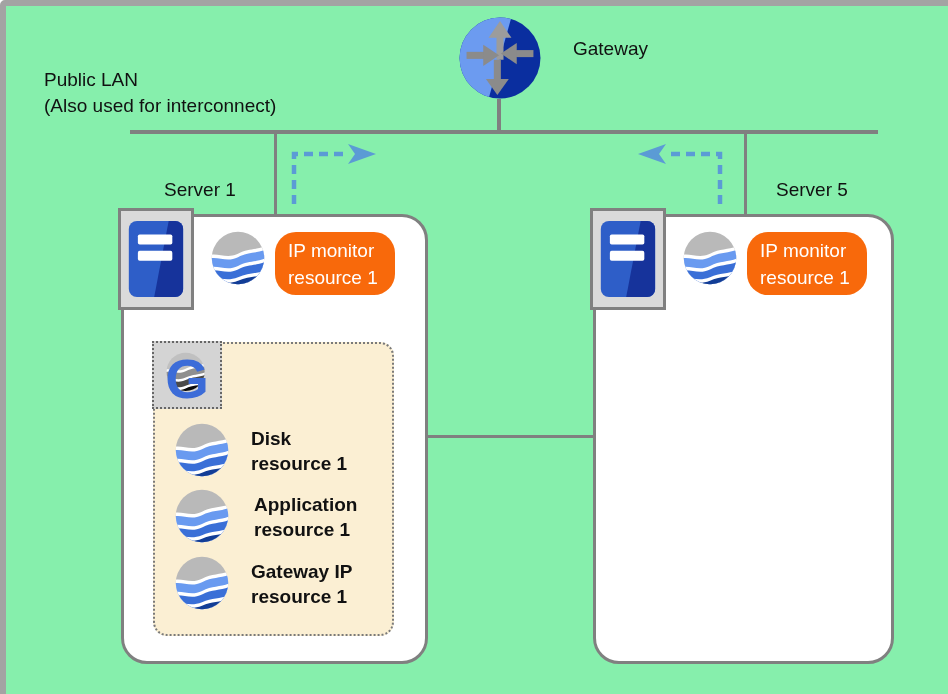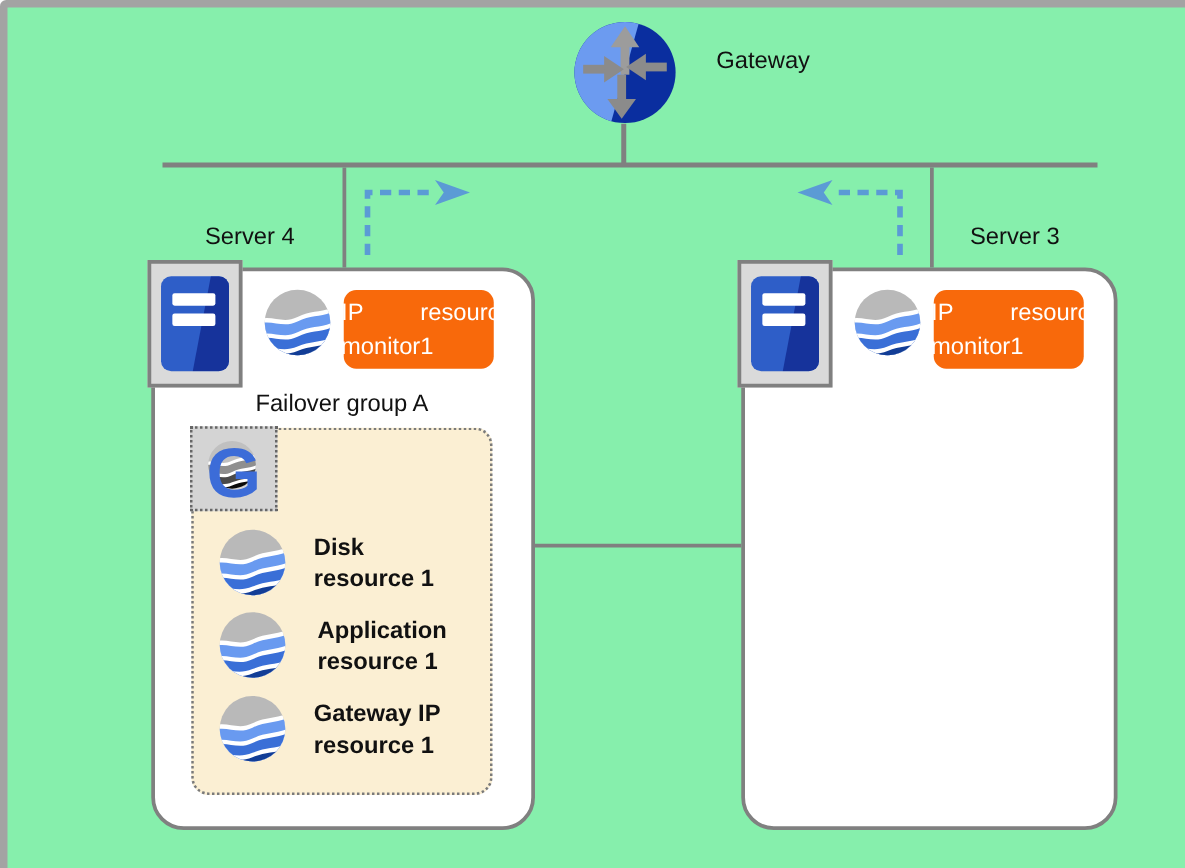--- a/index.html
+++ b/index.html
@@ -12,23 +12,23 @@
   .lbl{font-size:19px;line-height:26px;white-space:nowrap;}
   .gray-line{background:#808080;}
   .server-box{
     background:#ffffff;border:3px solid #808080;border-radius:26px;
   }
   .server-icon-frame{
     background:#dadada;border:3px solid #808080;
     display:flex;align-items:center;justify-content:center;
   }
   .badge{
-    background:#f8690b;border-radius:10px;color:#ffffff;
-    font-size:19px;line-height:27px;display:flex;flex-direction:row;
-    justify-content:center;padding-left:13px;box-sizing:border-box;align-items:center;
+    background:#f8690b;border-radius:21px;color:#ffffff;
+    font-size:19px;line-height:27px;display:flex;flex-direction:column;
+    justify-content:center;padding-left:13px;box-sizing:border-box;
   }
   .cream-box{
     background:#fbefd3;border:2px dotted #7a7a7a;border-radius:14px;
   }
   .group-icon-frame{
     background:#d4d4d4;border:2px dotted #666666;
     display:flex;align-items:center;justify-content:center;
   }
   .res-label{font-size:19px;line-height:25px;font-weight:bold;}
   .center{text-align:center;}
@@ -101,37 +101,39 @@
 
 <div id="stage">
 
   <svg class="abs" style="left:450px;top:8px" width="88" height="88">
     <use href="#sym-gateway" width="88" height="88"></use>
   </svg>
   <div class="abs gray-line" style="left:491px;top:93px;width:4px;height:33px"></div>
   <div class="abs lbl" style="left:567px;top:30px">Gateway</div>
 
   <div class="abs lbl" style="left:38px;top:61px">
+    <div>Public LAN</div>
+    <div>(Also used for interconnect)</div>
   </div>
 
   <div class="abs gray-line" style="left:124px;top:124px;width:748px;height:4px"></div>
   <div class="abs gray-line" style="left:268px;top:128px;width:3px;height:80px"></div>
   <div class="abs gray-line" style="left:738px;top:128px;width:3px;height:80px"></div>
 
   <svg class="abs" style="left:280px;top:136px" width="94" height="66">
     <path d="M8,62 L8,12 L62,12" stroke="#5b9bd5" stroke-width="4.5" stroke-dasharray="9 6" fill="none"></path>
     <polygon points="62,2 90,12 62,22 69,12" fill="#5b9bd5"></polygon>
   </svg>
   <svg class="abs" style="left:628px;top:136px" width="94" height="66">
     <path d="M86,62 L86,12 L32,12" stroke="#5b9bd5" stroke-width="4.5" stroke-dasharray="9 6" fill="none"></path>
     <polygon points="32,2 4,12 32,22 25,12" fill="#5b9bd5"></polygon>
   </svg>
 
-  <div class="abs lbl" style="left:158px;top:171px">Server 4</div>
-  <div class="abs lbl" style="left:770px;top:171px">Server 3</div>
+  <div class="abs lbl" style="left:158px;top:171px">Server 1</div>
+  <div class="abs lbl" style="left:770px;top:171px">Server 5</div>
 
   <div class="abs server-box" style="left:115px;top:208px;width:301px;height:444px"></div>
   <div class="abs server-box" style="left:587px;top:208px;width:295px;height:444px"></div>
 
   <div class="abs gray-line" style="left:422px;top:429px;width:165px;height:3px"></div>
 
   <div class="abs server-icon-frame" style="left:112px;top:202px;width:70px;height:96px">
     <svg width="58" height="82">
       <use href="#sym-server-tower" width="58" height="82"></use>
     </svg>
@@ -150,21 +152,20 @@
     </svg>
   </div>
   <svg class="abs" style="left:676px;top:224px" width="56" height="56">
     <use href="#sym-wave-blue" width="56" height="56"></use>
   </svg>
   <div class="abs badge" style="left:741px;top:226px;width:120px;height:63px">
     <div>IP monitor</div>
     <div>resource 1</div>
   </div>
 
-  <div class="abs lbl center" style="left:147px;top:305px;width:241px">Failover group A</div>
   <div class="abs cream-box" style="left:147px;top:336px;width:237px;height:290px"></div>
   <div class="abs group-icon-frame" style="left:146px;top:335px;width:66px;height:64px">
     <svg width="60" height="58">
       <use href="#sym-group-g" width="60" height="58"></use>
     </svg>
   </div>
 
   <svg class="abs" style="left:168px;top:416px" width="56" height="56">
     <use href="#sym-wave-blue" width="56" height="56"></use>
   </svg>

